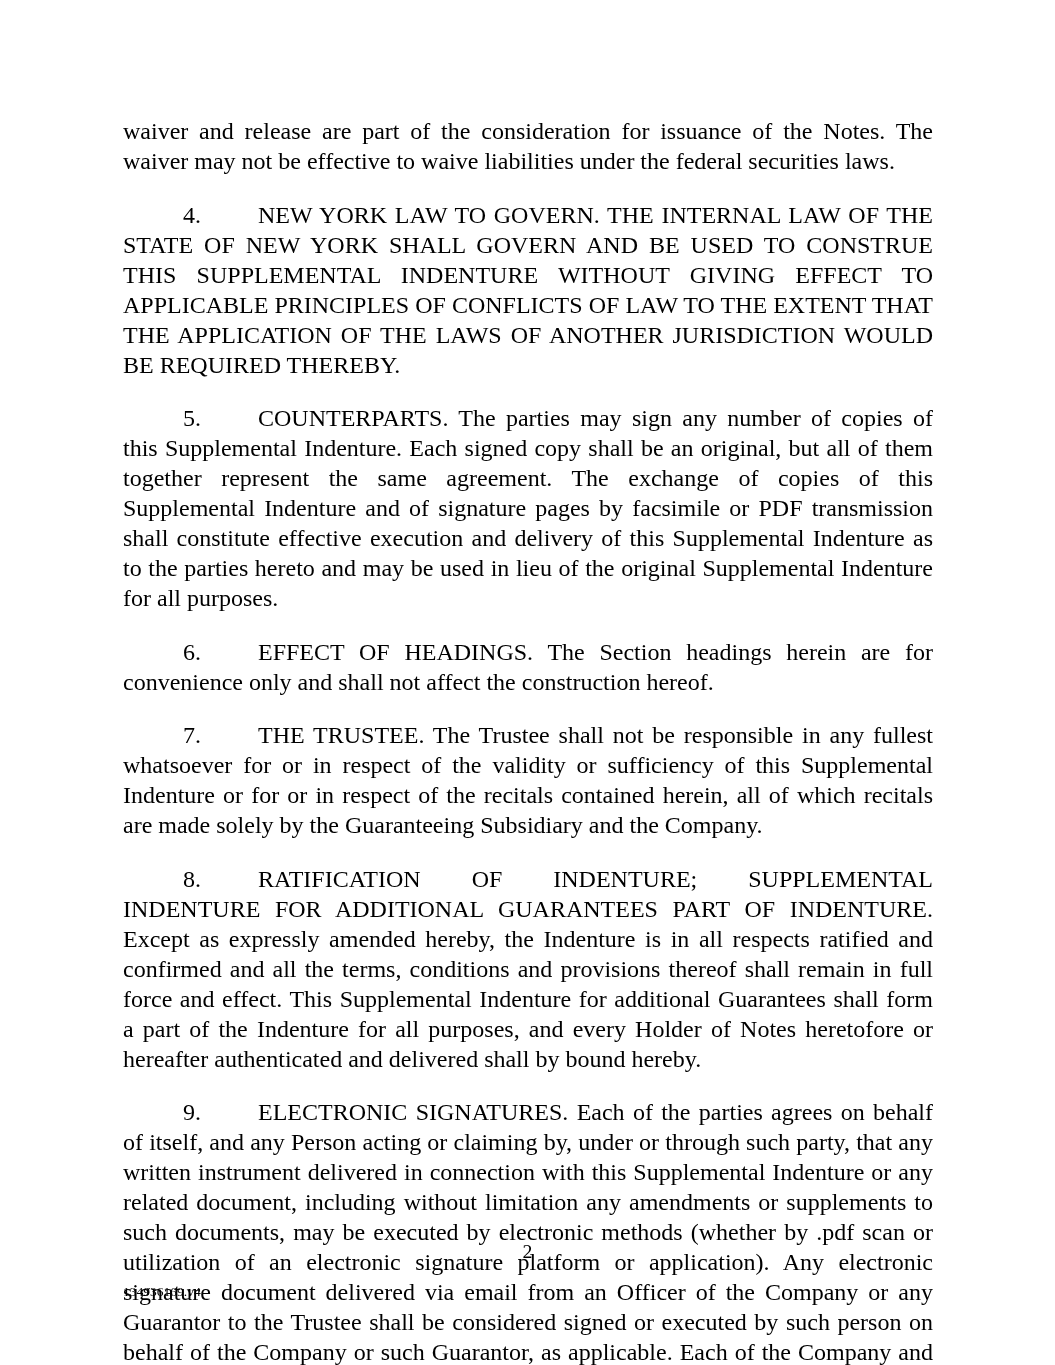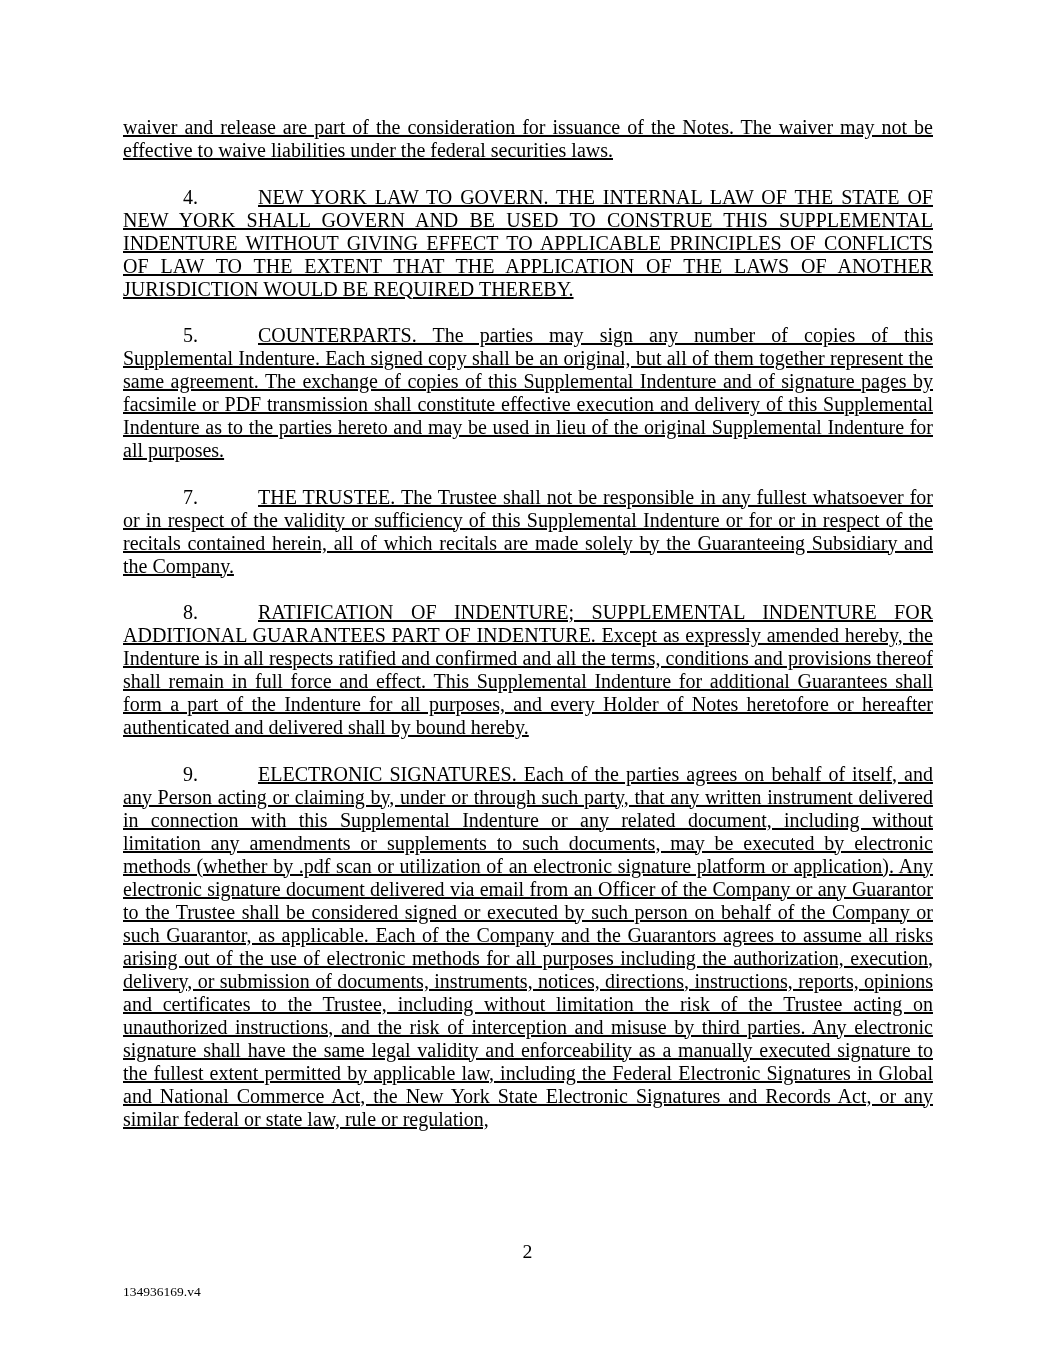--- a/index.html
+++ b/index.html
@@ -17,24 +17,23 @@
     color: #000000;
   }
   .content {
     position: absolute;
     left: 123px;
     top: 116px;
     width: 810px;
   }
   .para {
     margin: 0 0 23.5px 0;
-    font-size: 20px;
-    line-height: 23px;
+    font-size: 24px;
+    line-height: 30px;
     text-align: justify;
-    text-decoration: underline;
   }
   .para.indented {
     text-indent: 60px;
   }
   .sec-num {
     display: inline-block;
     width: 75px;
     text-indent: 0;
   }
   .page-number {
@@ -60,20 +59,21 @@
 <div class="page">
 
   <div class="content">
 
     <p class="para"><span>waiver and release are part of the consideration for issuance of the Notes. The waiver may not be effective to waive liabilities under the federal securities laws.</span></p>
 
     <p class="para indented"><span class="sec-num">4.</span><span>NEW YORK LAW TO GOVERN. THE INTERNAL LAW OF THE STATE OF NEW YORK SHALL GOVERN AND BE USED TO CONSTRUE THIS SUPPLEMENTAL INDENTURE WITHOUT GIVING EFFECT TO APPLICABLE PRINCIPLES OF CONFLICTS OF LAW TO THE EXTENT THAT THE APPLICATION OF THE LAWS OF ANOTHER JURISDICTION WOULD BE REQUIRED THEREBY.</span></p>
 
     <p class="para indented"><span class="sec-num">5.</span><span>COUNTERPARTS. The parties may sign any number of copies of this Supplemental Indenture. Each signed copy shall be an original, but all of them together represent the same agreement. The exchange of copies of this Supplemental Indenture and of signature pages by facsimile or PDF transmission shall constitute effective execution and delivery of this Supplemental Indenture as to the parties hereto and may be used in lieu of the original Supplemental Indenture for all purposes.</span></p>
 
+    <p class="para indented"><span class="sec-num">6.</span><span>EFFECT OF HEADINGS. The Section headings herein are for convenience only and shall not affect the construction hereof.</span></p>
 
     <p class="para indented"><span class="sec-num">7.</span><span>THE TRUSTEE. The Trustee shall not be responsible in any fullest whatsoever for or in respect of the validity or sufficiency of this Supplemental Indenture or for or in respect of the recitals contained herein, all of which recitals are made solely by the Guaranteeing Subsidiary and the Company.</span></p>
 
     <p class="para indented"><span class="sec-num">8.</span><span>RATIFICATION OF INDENTURE; SUPPLEMENTAL INDENTURE FOR ADDITIONAL GUARANTEES PART OF INDENTURE. Except as expressly amended hereby, the Indenture is in all respects ratified and confirmed and all the terms, conditions and provisions thereof shall remain in full force and effect. This Supplemental Indenture for additional Guarantees shall form a part of the Indenture for all purposes, and every Holder of Notes heretofore or hereafter authenticated and delivered shall by bound hereby.</span></p>
 
     <p class="para indented"><span class="sec-num">9.</span><span>ELECTRONIC SIGNATURES. Each of the parties agrees on behalf of itself, and any Person acting or claiming by, under or through such party, that any written instrument delivered in connection with this Supplemental Indenture or any related document, including without limitation any amendments or supplements to such documents, may be executed by electronic methods (whether by .pdf scan or utilization of an electronic signature platform or application). Any electronic signature document delivered via email from an Officer of the Company or any Guarantor to the Trustee shall be considered signed or executed by such person on behalf of the Company or such Guarantor, as applicable. Each of the Company and the Guarantors agrees to assume all risks arising out of the use of electronic methods for all purposes including the authorization, execution, delivery, or submission of documents, instruments, notices, directions, instructions, reports, opinions and certificates to the Trustee, including without limitation the risk of the Trustee acting on unauthorized instructions, and the risk of interception and misuse by third parties. Any electronic signature shall have the same legal validity and enforceability as a manually executed signature to the fullest extent permitted by applicable law, including the Federal Electronic Signatures in Global and National Commerce Act, the New York State Electronic Signatures and Records Act, or any similar federal or state law, rule or regulation,</span></p>
 
   </div>
 
   <div class="page-number">2</div>

